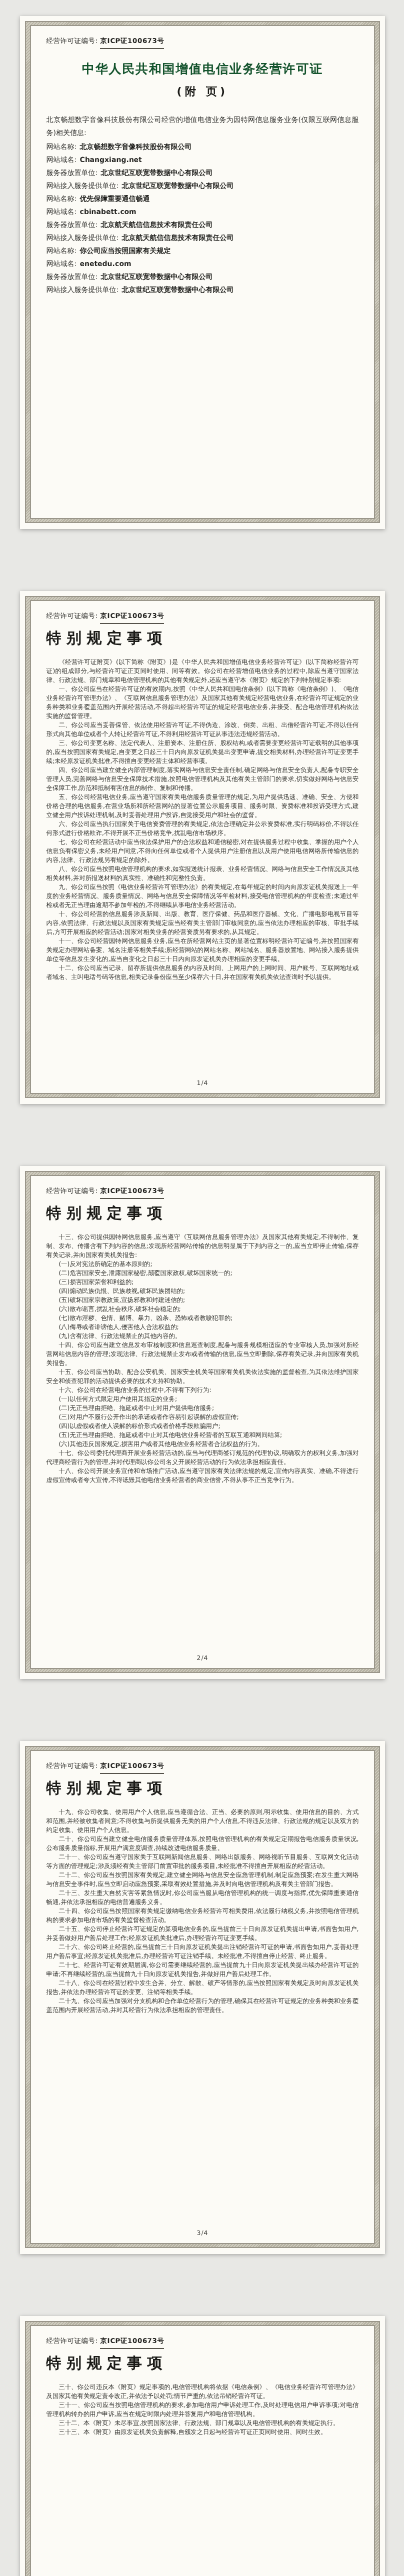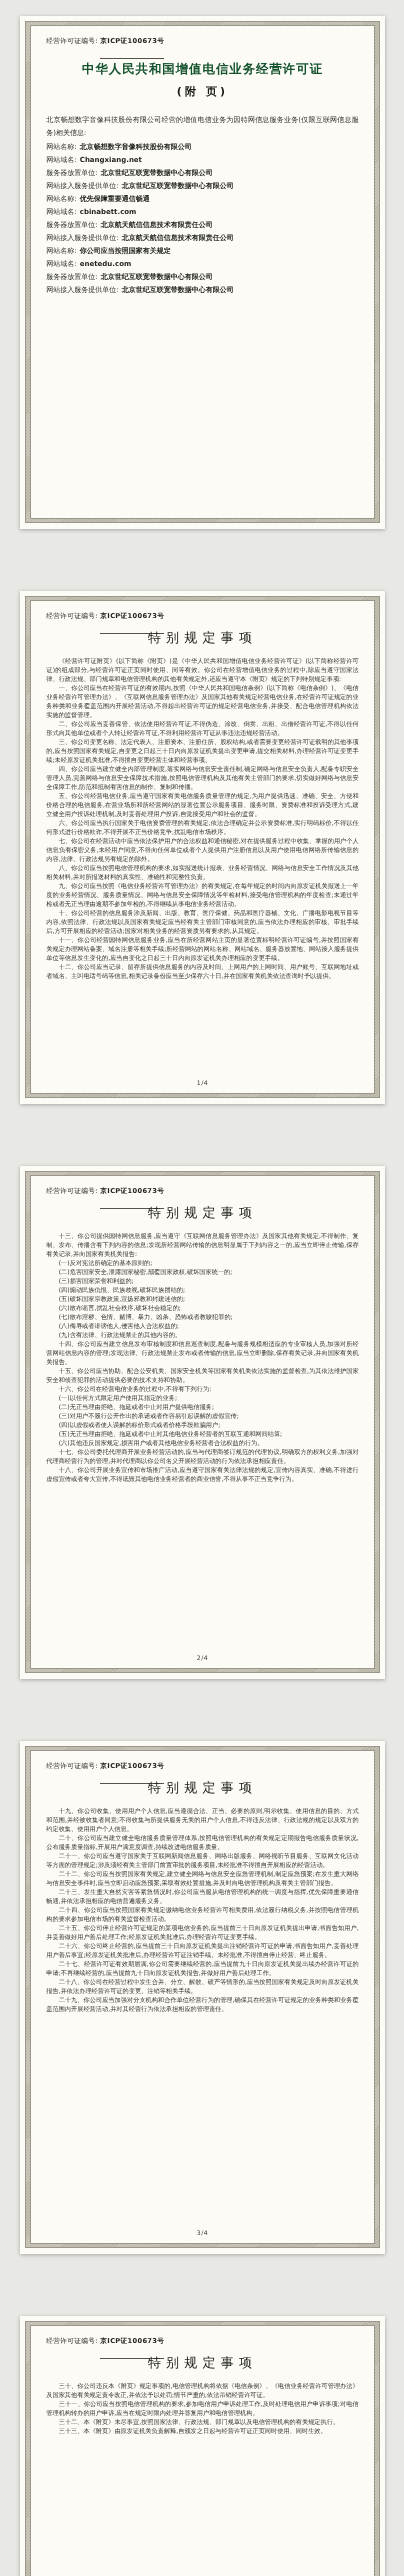--- a/index.html
+++ b/index.html
@@ -43,21 +43,21 @@
   }
   .hdr {
     font-size: 6.7px;
     color: #22221f;
     letter-spacing: 0.3px;
   }
   .hdr .num {
     font-weight: bold;
     margin-left: 2.6px;
     border-bottom: 0.5px solid #55524a;
-    padding-bottom: 13px;
+    padding-bottom: 3px;
   }
   .license-title {
     margin-top: 15.5px;
     text-align: center;
     font-family: "DejaVu Serif", "Liberation Serif", serif;
     font-size: 12.4px;
     font-weight: bold;
     letter-spacing: 1px;
     color: #14532d;
   }
@@ -75,24 +75,23 @@
     line-height: 13px;
     color: #2d2d2a;
     text-align: justify;
   }
   .license-intro { margin-bottom: 1px; }
   .entry-row { display: block; }
   .entry-label { color: #2d2d2a; margin-top: 12px; }
   .entry-value { font-weight: bold; margin-left: 3.1px; color: #1f1f1c; }
   .prov-title {
     margin-top: 8.2px;
-    text-align: center;
     font-family: "DejaVu Serif", "Liberation Serif", serif;
-    font-size: 13px;
-    font-weight: normal;
+    font-size: 15px;
+    font-weight: bold;
     letter-spacing: 5.2px;
     color: #1b1b18;
   }
   .prov-body {
     margin-top: 9.3px;
     font-size: 6.2px;
     line-height: 9px;
     text-align: justify;
     color: #33332f;
   }

